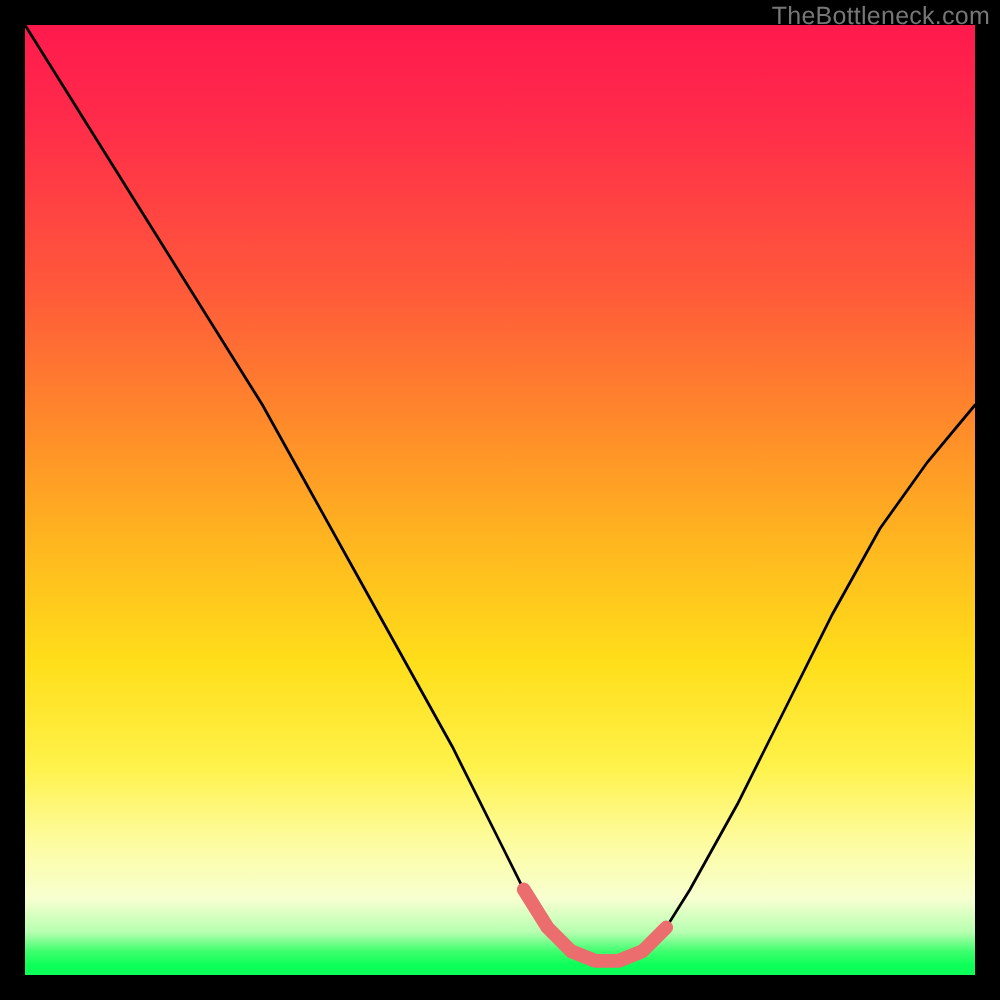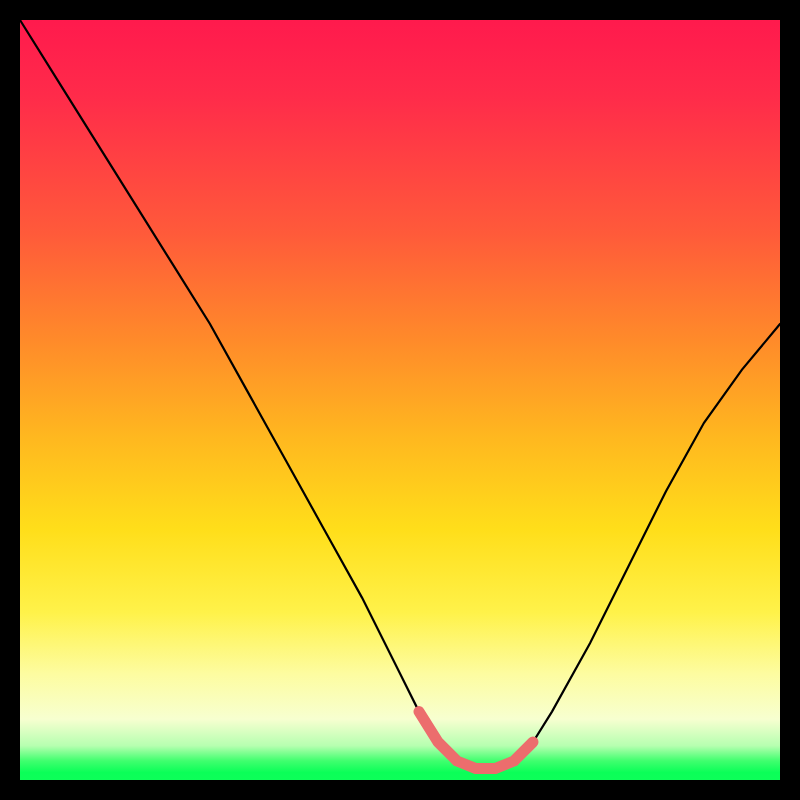--- a/index.html
+++ b/index.html
@@ -72,20 +72,21 @@
     fill: none;
     stroke-linecap: round;
     stroke-linejoin: round;
   }
 </style>
 </head>
 <body>
 
 <div class="stage">
 
+  <div class="watermark">TheBottleneck.com</div>
 
   <div class="plot-area">
     <svg class="curve" viewBox="0 0 760 760" preserveAspectRatio="none">
       <path id="blackPath" class="curve-black" d="M0.0 0.0 L38.0 60.8 L76.0 121.6 L114.0 182.4 L152.0 243.2 L190.0 304.0 L228.0 372.4 L266.0 440.8 L304.0 509.2 L342.0 577.6 L380.0 653.6 L399.0 691.6 L418.0 722.0 L437.0 741.0 L456.0 748.6 L475.0 748.6 L494.0 741.0 L513.0 722.0 L532.0 691.6 L570.0 623.2 L608.0 547.2 L646.0 471.2 L684.0 402.8 L722.0 349.6 L760.0 304.0 "></path>
       <path id="pinkPath" class="curve-pink" d="M399.0 691.6 L418.0 722.0 L437.0 741.0 L456.0 748.6 L475.0 748.6 L494.0 741.0 L513.0 722.0 "></path>
     </svg>
   </div>
 
 </div>
 

